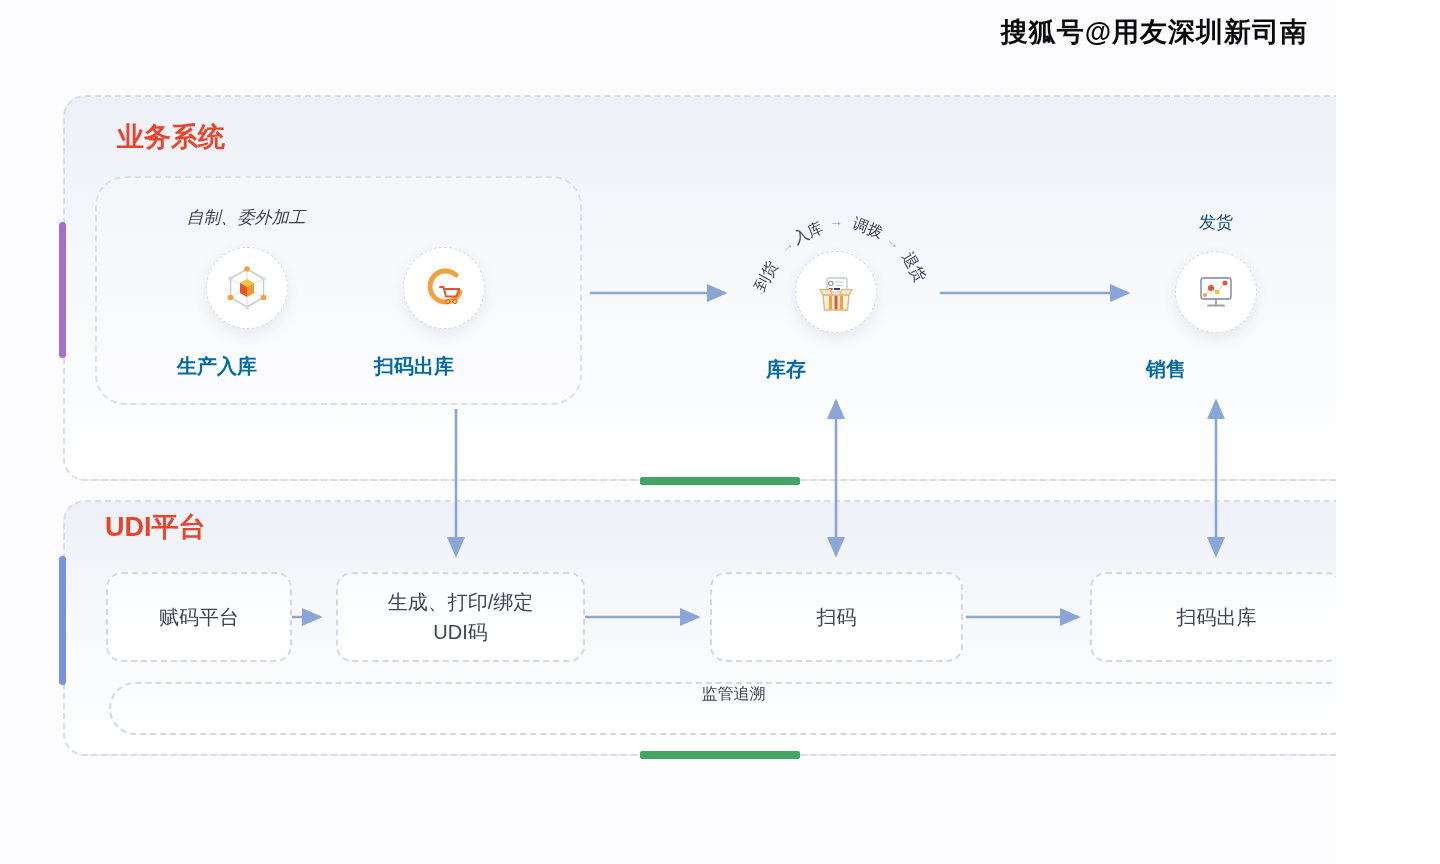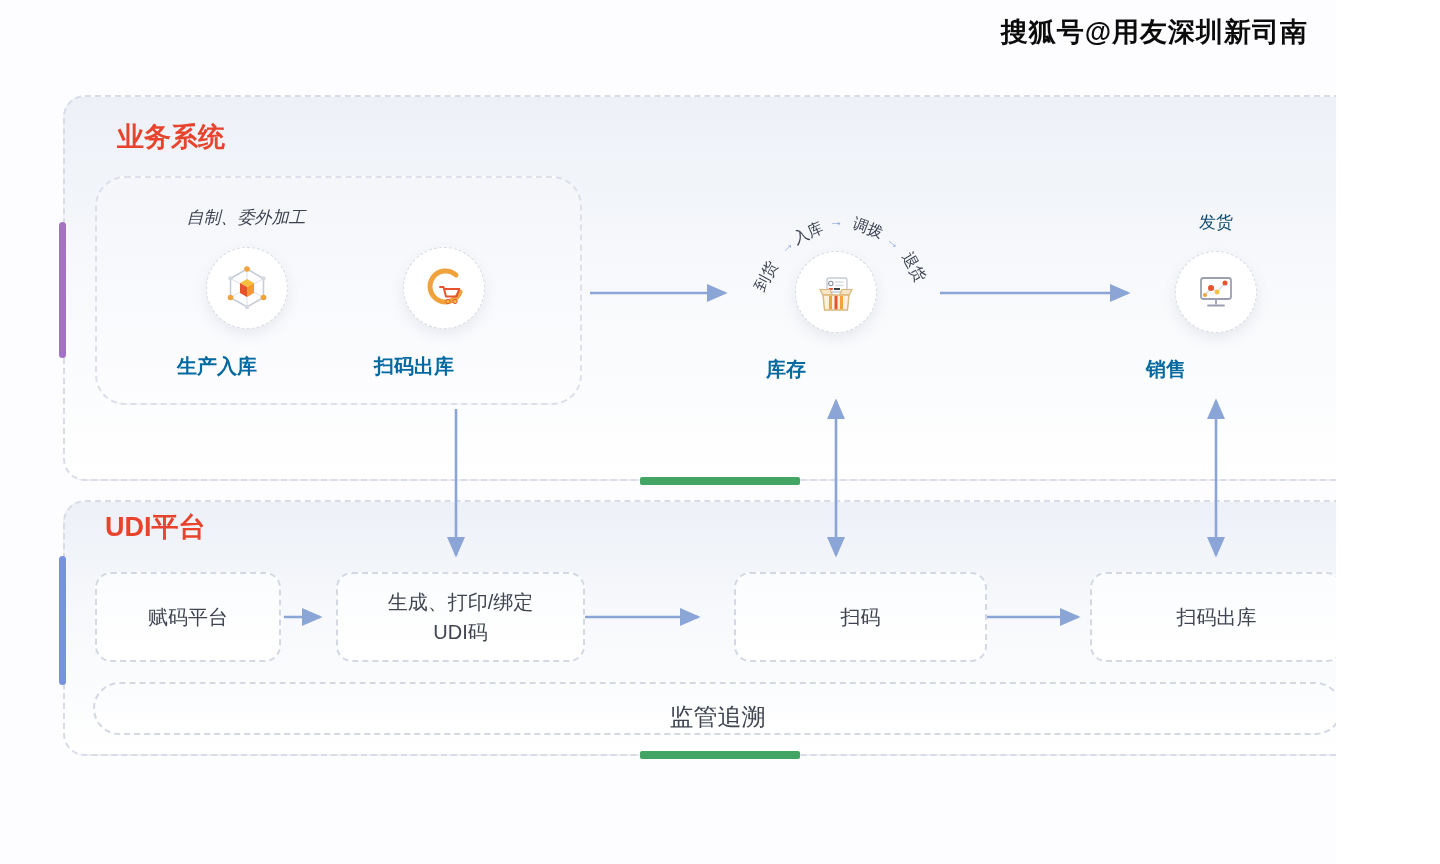--- a/index.html
+++ b/index.html
@@ -54,30 +54,30 @@
   #flow-a1{left:829px;top:213px;transform:rotate(-2deg);}
   #flow-s2{left:852px;top:218px;transform:rotate(21deg);}
   #flow-a2{left:887px;top:234px;transform:rotate(40deg);}
   #flow-s3{left:898px;top:257px;transform:rotate(60deg);}
 
   .udi-box{position:absolute;top:572px;height:90px;border:2px dashed #d3d8e3;
     border-radius:16px;box-sizing:border-box;
     background:linear-gradient(180deg,#fbfcfe,#ffffff);
     display:flex;flex-direction:column;align-items:center;justify-content:center;
     font-size:20px;color:#3f4450;line-height:1.5;}
-  #udi-coding{left:95px;width:186px;}
+  #udi-coding{left:106px;width:186px;}
   #udi-generate{left:336px;width:249px;}
-  #udi-scan{left:734px;width:253px;}
+  #udi-scan{left:710px;width:253px;}
   #udi-outbound{left:1090px;width:253px;}
 
-  #trace-box{position:absolute;left:93px;top:682px;width:1249px;height:53px;
+  #trace-box{position:absolute;left:109px;top:682px;width:1249px;height:53px;
     border:2px dashed #d3d8e3;border-radius:27px;box-sizing:border-box;
     background:linear-gradient(180deg,#fbfcfe,#ffffff);
-    display:flex;align-items:flex-end;justify-content:center;
-    font-size:24px;color:#3f4450;}
+    display:flex;align-items:flex-start;justify-content:center;
+    font-size:16px;color:#3f4450;}
 
   .accent-bar{position:absolute;width:7px;border-radius:4px;}
   #bar-purple-left{left:59px;top:222px;height:136px;background:#a471c8;}
   #bar-purple-right{left:1371px;top:222px;height:136px;background:#a471c8;}
   #bar-blue-left{left:59px;top:556px;height:129px;background:#7793de;}
   #bar-blue-right{left:1371px;top:556px;height:129px;background:#7793de;}
 
   .green-bar{position:absolute;left:640px;width:160px;height:8px;background:#43a564;
     border-radius:2px;}
   #green-top{top:477px;}

